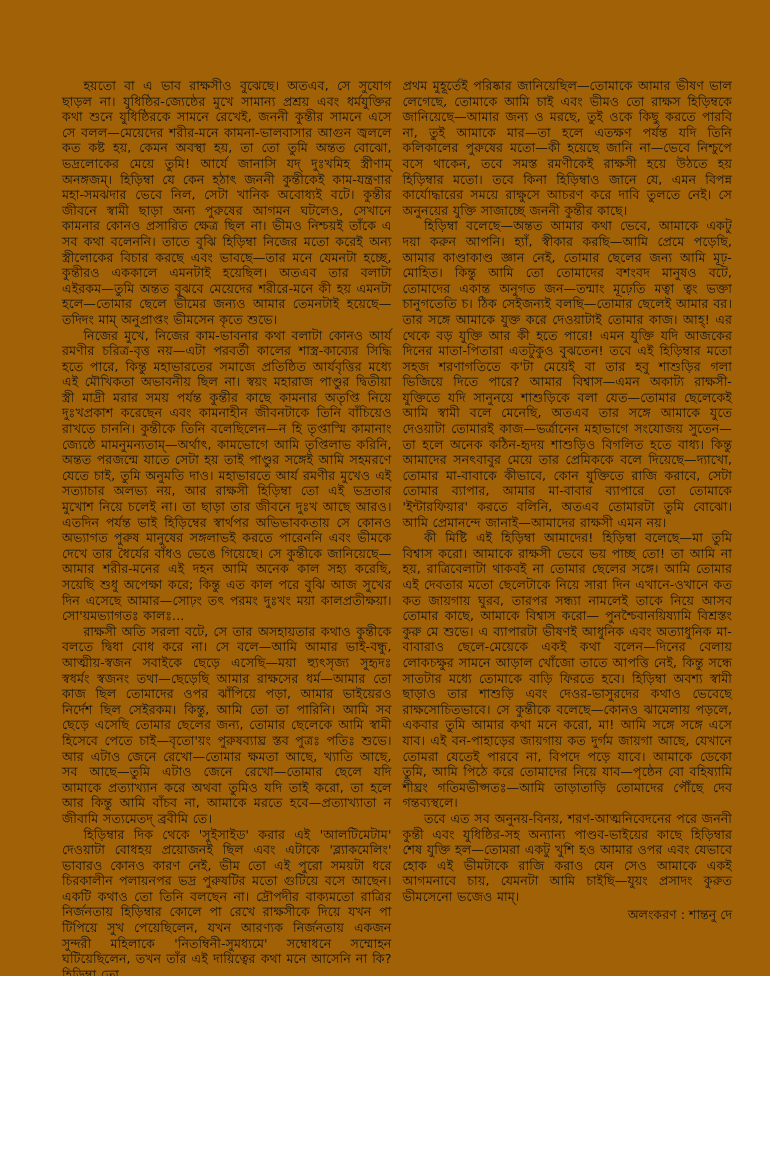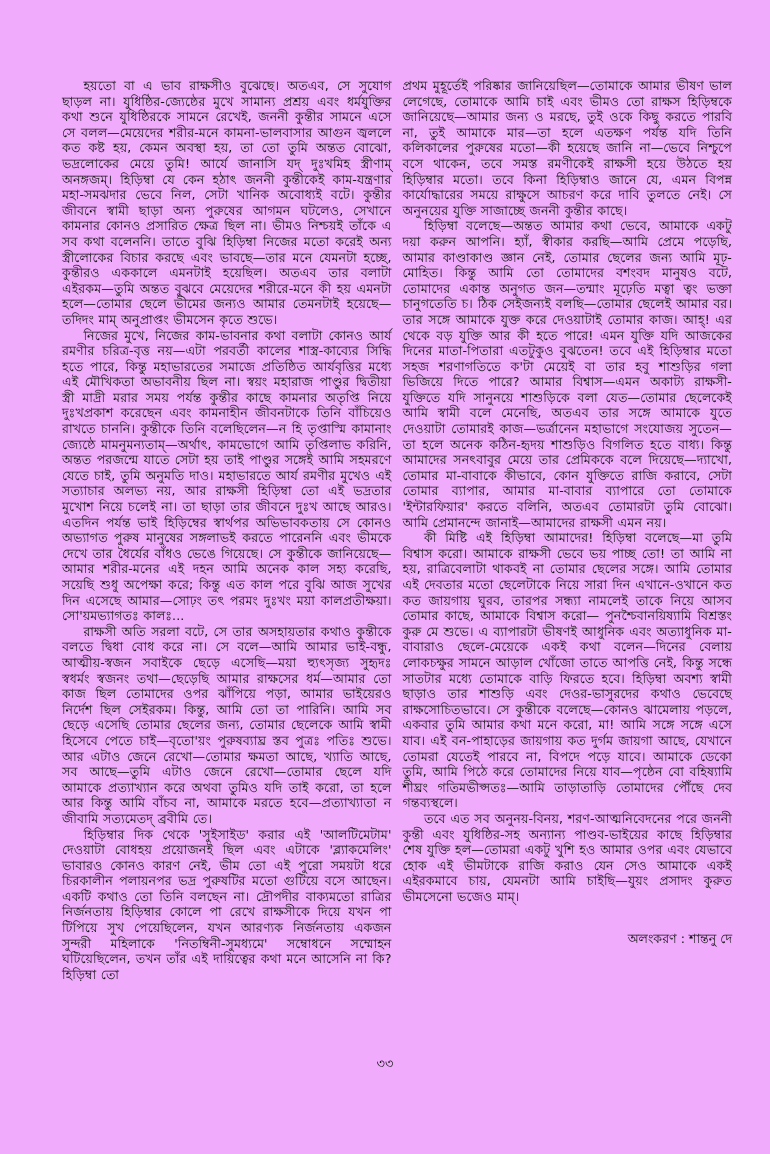--- a/index.html
+++ b/index.html
@@ -3,22 +3,22 @@
 <meta charset="utf-8">
 <style>
   html, body {
     margin: 0;
     padding: 0;
     background: #ffffff;
   }
   .sheet {
     position: relative;
     width: 770px;
-    height: 1154px;
-    background: #f0abfc;
+    height: 976px;
+    background: #a16207;
     font-family: "DejaVu Sans", sans-serif;
     color: #131313;
     overflow: hidden;
   }
   .columns {
     position: absolute;
     top: 78px;
     left: 62px;
     width: 670px;
     display: flex;
@@ -33,21 +33,20 @@
     font-size: 12.6px;
     line-height: 15.6px;
     text-align: justify;
     letter-spacing: 0.1px;
     word-spacing: 0.5px;
   }
   .para.indent {
     text-indent: 1.7em;
   }
   .credit {
-    margin-top: 24px;
     font-size: 12.6px;
     line-height: 21px;
     text-align: right;
   }
   .credit .continued {
     padding-right: 8px;
   }
   .page-number {
     position: absolute;
     top: 1056px;
@@ -66,20 +65,20 @@
     <div class="col">
       <p class="para indent">হয়তো বা এ ভাব রাক্ষসীও বুঝেছে। অতএব, সে সুযোগ ছাড়ল না। যুধিষ্ঠির-জ্যেষ্ঠের মুখে সামান্য প্রশ্রয় এবং ধর্মযুক্তির কথা শুনে যুধিষ্ঠিরকে সামনে রেখেই, জননী কুন্তীর সামনে এসে সে বলল—মেয়েদের শরীর-মনে কামনা-ভালবাসার আগুন জ্বললে কত কষ্ট হয়, কেমন অবস্থা হয়, তা তো তুমি অন্তত বোঝো, ভদ্রলোকের মেয়ে তুমি! আর্যে জানাসি যদ্ দুঃখমিহ স্ত্রীণাম্ অনঙ্গজম্। হিড়িম্বা যে কেন হঠাৎ জননী কুন্তীকেই কাম-যন্ত্রণার মহা-সমঝদার ভেবে নিল, সেটা খানিক অবোধ্যই বটে। কুন্তীর জীবনে স্বামী ছাড়া অন্য পুরুষের আগমন ঘটলেও, সেখানে কামনার কোনও প্রসারিত ক্ষেত্র ছিল না। ভীমও নিশ্চয়ই তাঁকে এ সব কথা বলেননি। তাতে বুঝি হিড়িম্বা নিজের মতো করেই অন্য স্ত্রীলোকের বিচার করছে এবং ভাবছে—তার মনে যেমনটা হচ্ছে, কুন্তীরও এককালে এমনটাই হয়েছিল। অতএব তার বলাটা এইরকম—তুমি অন্তত বুঝবে মেয়েদের শরীরে-মনে কী হয় এমনটা হলে—তোমার ছেলে ভীমের জন্যও আমার তেমনটাই হয়েছে—তদিদং মাম্ অনুপ্রাপ্তং ভীমসেন কৃতে শুভে।</p>
       <p class="para indent">নিজের মুখে, নিজের কাম-ভাবনার কথা বলাটা কোনও আর্য রমণীর চরিত্র-বৃত্ত নয়—এটা পরবর্তী কালের শাস্ত্র-কাব্যের সিদ্ধি হতে পারে, কিন্তু মহাভারতের সমাজে প্রতিষ্ঠিত আর্যবৃত্তির মধ্যে এই মৌখিকতা অভাবনীয় ছিল না। স্বয়ং মহারাজ পাণ্ডুর দ্বিতীয়া স্ত্রী মাদ্রী মরার সময় পর্যন্ত কুন্তীর কাছে কামনার অতৃপ্তি নিয়ে দুঃখপ্রকাশ করেছেন এবং কামনাহীন জীবনটাকে তিনি বাঁচিয়েও রাখতে চাননি। কুন্তীকে তিনি বলেছিলেন—ন হি তৃপ্তাস্মি কামানাং জ্যেষ্ঠে মামনুমন্যতাম্—অর্থাৎ, কামভোগে আমি তৃপ্তিলাভ করিনি, অন্তত পরজন্মে যাতে সেটা হয় তাই পাণ্ডুর সঙ্গেই আমি সহমরণে যেতে চাই, তুমি অনুমতি দাও। মহাভারতে আর্য রমণীর মুখেও এই সত্যাচার অলভ্য নয়, আর রাক্ষসী হিড়িম্বা তো এই ভদ্রতার মুখোশ নিয়ে চলেই না। তা ছাড়া তার জীবনে দুঃখ আছে আরও। এতদিন পর্যন্ত ভাই হিড়িম্বের স্বার্থপর অভিভাবকতায় সে কোনও অভ্যাগত পুরুষ মানুষের সঙ্গলাভই করতে পারেননি এবং ভীমকে দেখে তার ধৈর্যের বাঁধও ভেঙে গিয়েছে। সে কুন্তীকে জানিয়েছে—আমার শরীর-মনের এই দহন আমি অনেক কাল সহ্য করেছি, সয়েছি শুধু অপেক্ষা করে; কিন্তু এত কাল পরে বুঝি আজ সুখের দিন এসেছে আমার—সোঢ়ং তৎ পরমং দুঃখং ময়া কালপ্রতীক্ষয়া। সো'য়মভ্যাগতঃ কালঃ...</p>
       <p class="para indent">রাক্ষসী অতি সরলা বটে, সে তার অসহায়তার কথাও কুন্তীকে বলতে দ্বিধা বোধ করে না। সে বলে—আমি আমার ভাই-বন্ধু, আত্মীয়-স্বজন সবাইকে ছেড়ে এসেছি—ময়া হ্যুৎসৃজ্য সুহৃদঃ স্বধর্মং স্বজনং তথা—ছেড়েছি আমার রাক্ষসের ধর্ম—আমার তো কাজ ছিল তোমাদের ওপর ঝাঁপিয়ে পড়া, আমার ভাইয়েরও নির্দেশ ছিল সেইরকম। কিন্তু, আমি তো তা পারিনি। আমি সব ছেড়ে এসেছি তোমার ছেলের জন্য, তোমার ছেলেকে আমি স্বামী হিসেবে পেতে চাই—বৃতো'য়ং পুরুষব্যাঘ্র স্তব পুত্রঃ পতিঃ শুভে। আর এটাও জেনে রেখো—তোমার ক্ষমতা আছে, খ্যাতি আছে, সব আছে—তুমি এটাও জেনে রেখো—তোমার ছেলে যদি আমাকে প্রত্যাখ্যান করে অথবা তুমিও যদি তাই করো, তা হলে আর কিন্তু আমি বাঁচব না, আমাকে মরতে হবে—প্রত্যাখ্যাতা ন জীবামি সত্যমেতদ্ ব্রবীমি তে।</p>
       <p class="para indent">হিড়িম্বার দিক থেকে 'সুইসাইড' করার এই 'আলটিমেটাম' দেওয়াটা বোধহয় প্রয়োজনই ছিল এবং এটাকে 'ব্ল্যাকমেলিং' ভাবারও কোনও কারণ নেই, ভীম তো এই পুরো সময়টা ধরে চিরকালীন পলায়নপর ভদ্র পুরুষটির মতো গুটিয়ে বসে আছেন। একটি কথাও তো তিনি বলছেন না। দ্রৌপদীর বাক্যমতো রাত্রির নির্জনতায় হিড়িম্বার কোলে পা রেখে রাক্ষসীকে দিয়ে যখন পা টিপিয়ে সুখ পেয়েছিলেন, যখন আরণ্যক নির্জনতায় একজন সুন্দরী মহিলাকে 'নিতম্বিনী-সুমধ্যমে' সম্বোধনে সম্মোহন ঘটিয়েছিলেন, তখন তাঁর এই দায়িত্বের কথা মনে আসেনি না কি? হিড়িম্বা তো</p>
     </div>
     <div class="col">
       <p class="para">প্রথম মুহূর্তেই পরিষ্কার জানিয়েছিল—তোমাকে আমার ভীষণ ভাল লেগেছে, তোমাকে আমি চাই এবং ভীমও তো রাক্ষস হিড়িম্বকে জানিয়েছে—আমার জন্য ও মরছে, তুই ওকে কিছু করতে পারবি না, তুই আমাকে মার—তা হলে এতক্ষণ পর্যন্ত যদি তিনি কলিকালের পুরুষের মতো—কী হয়েছে জানি না—ভেবে নিশ্চুপে বসে থাকেন, তবে সমস্ত রমণীকেই রাক্ষসী হয়ে উঠতে হয় হিড়িম্বার মতো। তবে কিনা হিড়িম্বাও জানে যে, এমন বিপন্ন কার্যোদ্ধারের সময়ে রাক্ষুসে আচরণ করে দাবি তুলতে নেই। সে অনুনয়ের যুক্তি সাজাচ্ছে জননী কুন্তীর কাছে।</p>
       <p class="para indent">হিড়িম্বা বলেছে—অন্তত আমার কথা ভেবে, আমাকে একটু দয়া করুন আপনি। হ্যাঁ, স্বীকার করছি—আমি প্রেমে পড়েছি, আমার কাণ্ডাকাণ্ড জ্ঞান নেই, তোমার ছেলের জন্য আমি মূঢ়-মোহিত। কিন্তু আমি তো তোমাদের বশংবদ মানুষও বটে, তোমাদের একান্ত অনুগত জন—তন্মাং মূঢ়েতি মত্বা ত্বং ভক্তা চানুগতেতি চ। ঠিক সেইজন্যই বলছি—তোমার ছেলেই আমার বর। তার সঙ্গে আমাকে যুক্ত করে দেওয়াটাই তোমার কাজ। আহ্! এর থেকে বড় যুক্তি আর কী হতে পারে! এমন যুক্তি যদি আজকের দিনের মাতা-পিতারা এতটুকুও বুঝতেন! তবে এই হিড়িম্বার মতো সহজ শরণাগতিতে ক'টা মেয়েই বা তার হবু শাশুড়ির গলা ভিজিয়ে দিতে পারে? আমার বিশ্বাস—এমন অকাট্য রাক্ষসী-যুক্তিতে যদি সানুনয়ে শাশুড়িকে বলা যেত—তোমার ছেলেকেই আমি স্বামী বলে মেনেছি, অতএব তার সঙ্গে আমাকে যুতে দেওয়াটা তোমারই কাজ—ভর্ত্রানেন মহাভাগে সংযোজয় সুতেন—তা হলে অনেক কঠিন-হৃদয় শাশুড়িও বিগলিত হতে বাধ্য। কিন্তু আমাদের সনৎবাবুর মেয়ে তার প্রেমিককে বলে দিয়েছে—দ্যাখো, তোমার মা-বাবাকে কীভাবে, কোন যুক্তিতে রাজি করাবে, সেটা তোমার ব্যাপার, আমার মা-বাবার ব্যাপারে তো তোমাকে 'ইন্টারফিয়ার' করতে বলিনি, অতএব তোমারটা তুমি বোঝো। আমি প্রেমানন্দে জানাই—আমাদের রাক্ষসী এমন নয়।</p>
       <p class="para indent">কী মিষ্টি এই হিড়িম্বা আমাদের! হিড়িম্বা বলেছে—মা তুমি বিশ্বাস করো। আমাকে রাক্ষসী ভেবে ভয় পাচ্ছ তো! তা আমি না হয়, রাত্রিবেলাটা থাকবই না তোমার ছেলের সঙ্গে। আমি তোমার এই দেবতার মতো ছেলেটাকে নিয়ে সারা দিন এখানে-ওখানে কত কত জায়গায় ঘুরব, তারপর সন্ধ্যা নামলেই তাকে নিয়ে আসব তোমার কাছে, আমাকে বিশ্বাস করো— পুনশ্চৈবানয়িষ্যামি বিশ্রস্তং কুরু মে শুভে। এ ব্যাপারটা ভীষণই আধুনিক এবং অত্যাধুনিক মা-বাবারাও ছেলে-মেয়েকে একই কথা বলেন—দিনের বেলায় লোকচক্ষুর সামনে আড়াল খোঁজো তাতে আপত্তি নেই, কিন্তু সন্ধে সাতটার মধ্যে তোমাকে বাড়ি ফিরতে হবে। হিড়িম্বা অবশ্য স্বামী ছাড়াও তার শাশুড়ি এবং দেওর-ভাসুরদের কথাও ভেবেছে রাক্ষসোচিতভাবে। সে কুন্তীকে বলেছে—কোনও ঝামেলায় পড়লে, একবার তুমি আমার কথা মনে করো, মা! আমি সঙ্গে সঙ্গে এসে যাব। এই বন-পাহাড়ের জায়গায় কত দুর্গম জায়গা আছে, যেখানে তোমরা যেতেই পারবে না, বিপদে পড়ে যাবে। আমাকে ডেকো তুমি, আমি পিঠে করে তোমাদের নিয়ে যাব—পৃষ্ঠেন বো বহিষ্যামি শীঘ্রং গতিমভীপ্সতঃ—আমি তাড়াতাড়ি তোমাদের পৌঁছে দেব গন্তব্যস্থলে।</p>
-      <p class="para indent">তবে এত সব অনুনয়-বিনয়, শরণ-আত্মনিবেদনের পরে জননী কুন্তী এবং যুধিষ্ঠির-সহ অন্যান্য পাণ্ডব-ভাইয়ের কাছে হিড়িম্বার শেষ যুক্তি হল—তোমরা একটু খুশি হও আমার ওপর এবং যেভাবে হোক এই ভীমটাকে রাজি করাও যেন সেও আমাকে একই এইরকমাবে চায়, যেমনটা আমি চাইছি—যুয়ং প্রসাদং কুরুত ভীমসেনো ভজেও মাম্।</p>
+      <p class="para indent">তবে এত সব অনুনয়-বিনয়, শরণ-আত্মনিবেদনের পরে জননী কুন্তী এবং যুধিষ্ঠির-সহ অন্যান্য পাণ্ডব-ভাইয়ের কাছে হিড়িম্বার শেষ যুক্তি হল—তোমরা একটু খুশি হও আমার ওপর এবং যেভাবে হোক এই ভীমটাকে রাজি করাও যেন সেও আমাকে একই আগমনাবে চায়, যেমনটা আমি চাইছি—যুয়ং প্রসাদং কুরুত ভীমসেনো ভজেও মাম্।</p>
       <div class="credit">
         <div>অলংকরণ : শান্তনু দে</div>
       </div>
     </div>
   </div>
   <div class="page-number">৩৩</div>
 </div>
 
 </body></html>

